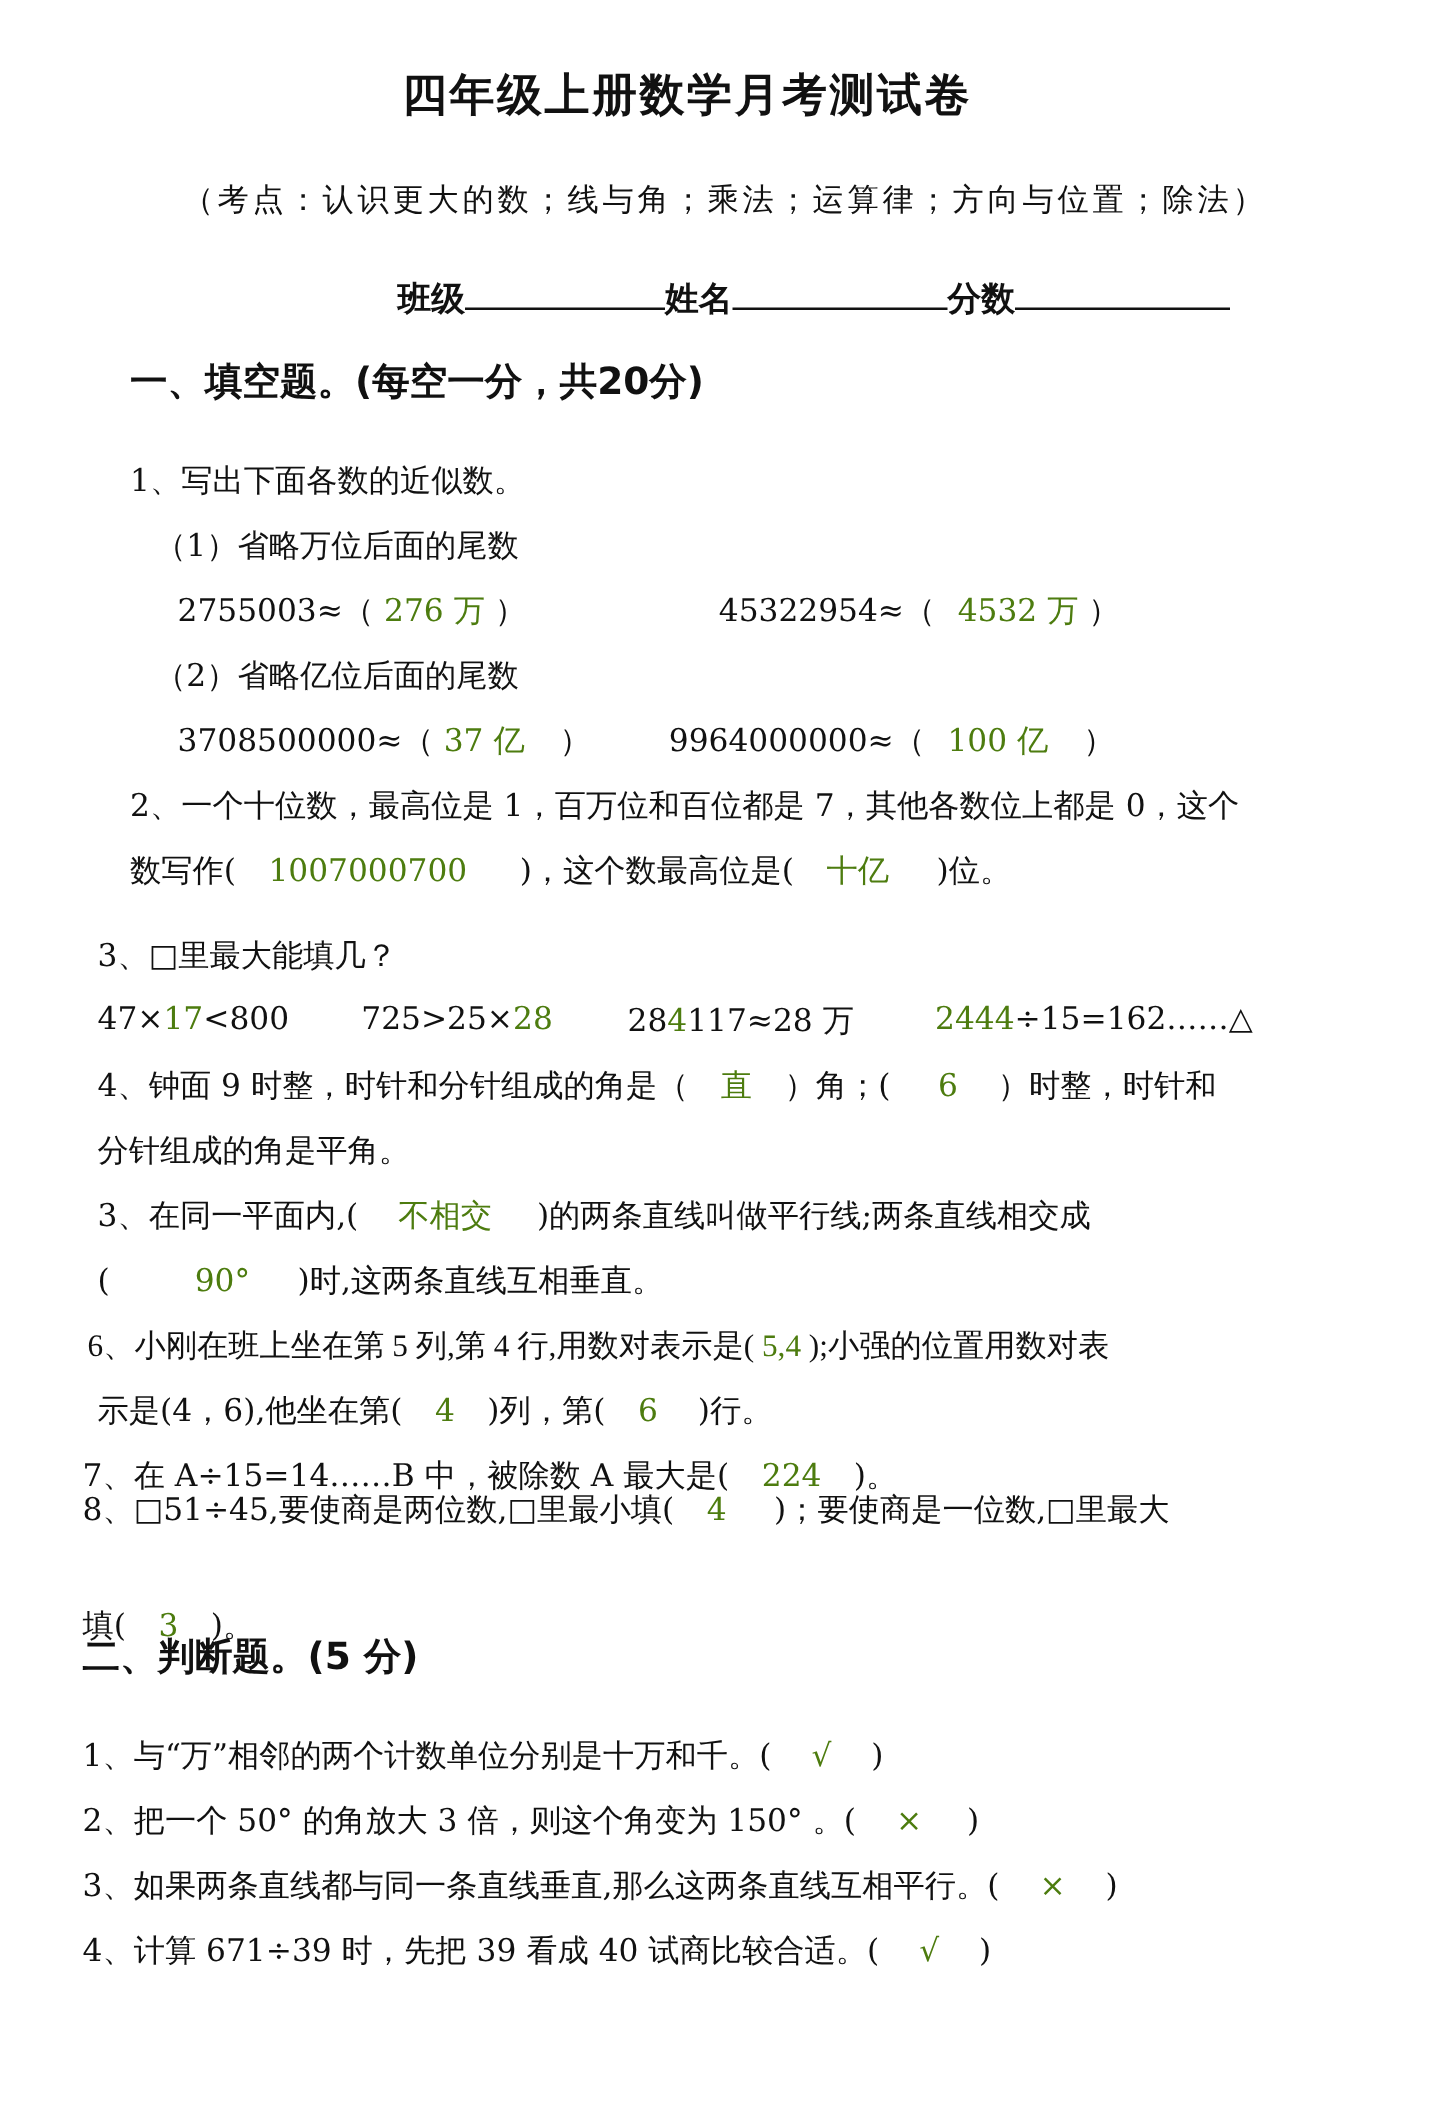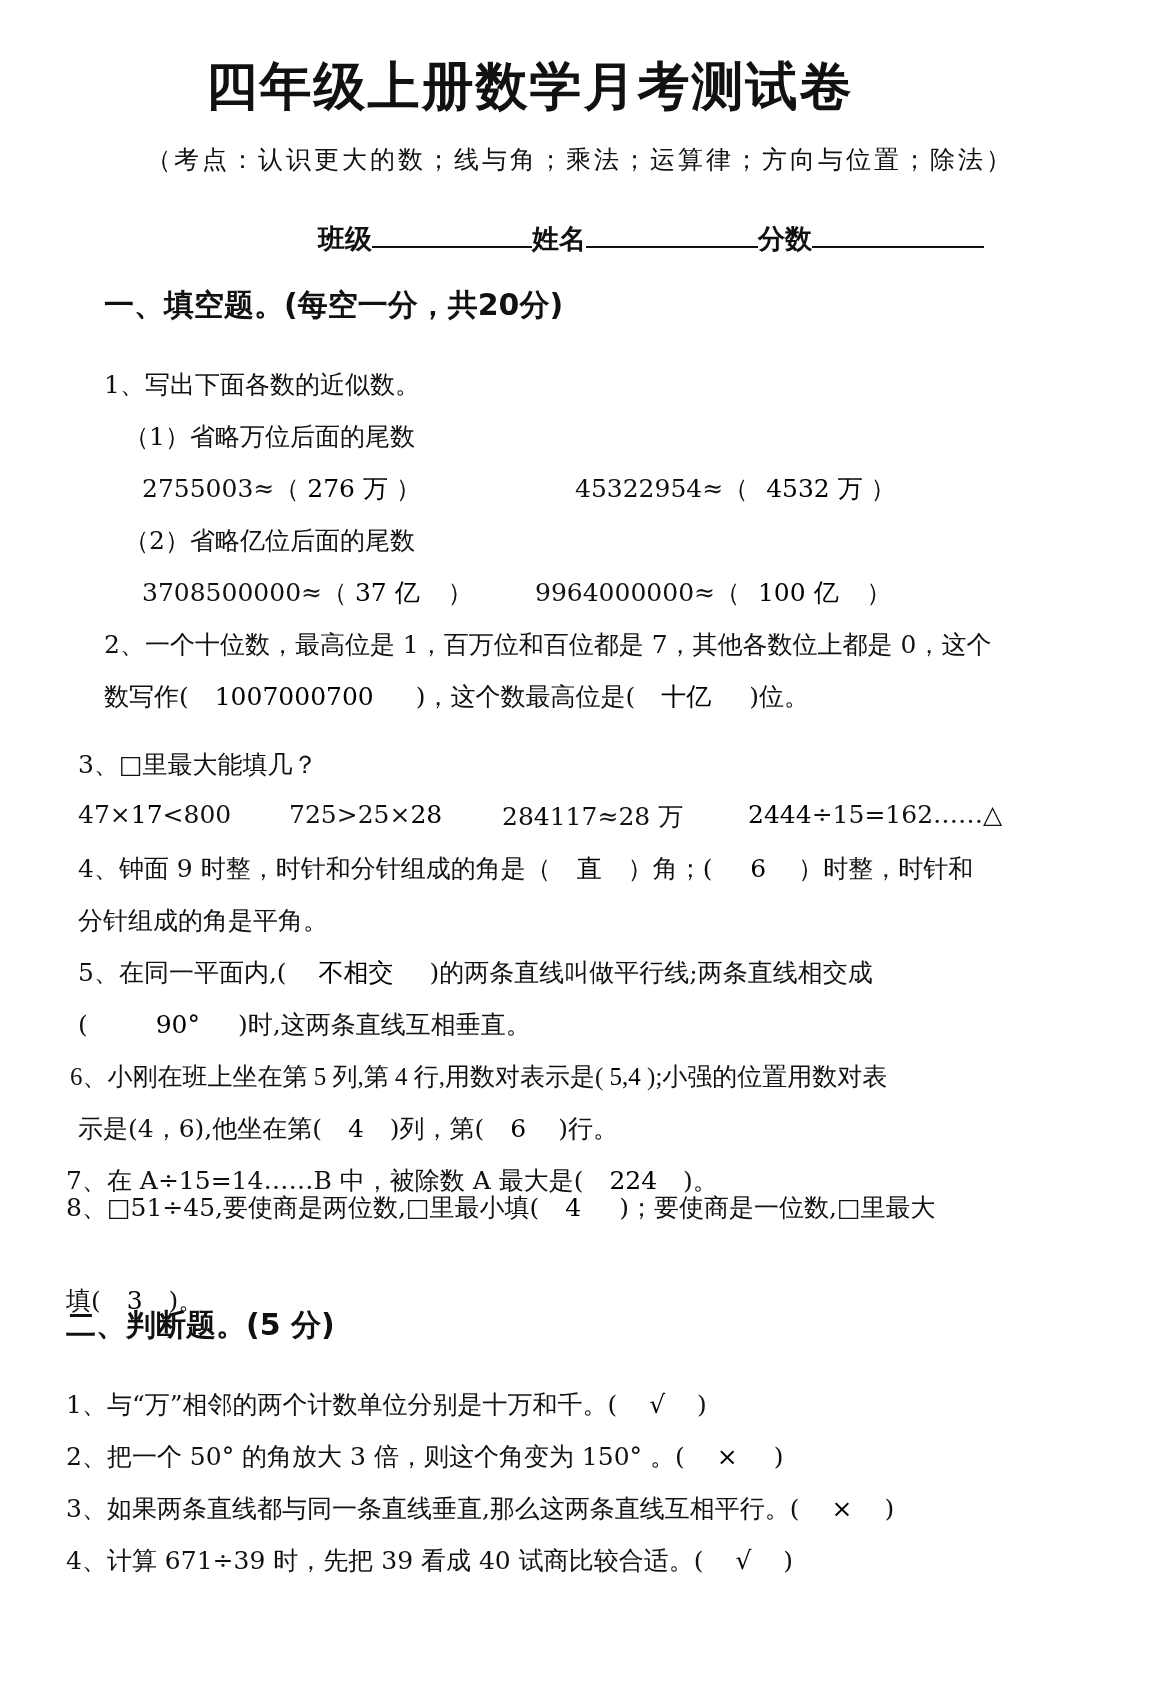--- a/index.html
+++ b/index.html
@@ -1,26 +1,26 @@
 <!DOCTYPE html>
 <html><head>
 <meta charset="utf-8">
 <style>
   html, body { margin: 0; padding: 0; background: #ffffff; }
   body { width: 1160px; height: 1682px; position: relative; overflow: hidden;
          font-family: "DejaVu Serif", "Liberation Serif", serif; color: #111; }
   .abs { position: absolute; white-space: nowrap; }
-  .title { left: 0; width: 1059px; top: 52px; text-align: center; font-size: 52px;
-           font-weight: bold; letter-spacing: 2px; font-family: "DejaVu Sans", sans-serif; }
+  .title { left: 0; width: 1059px; top: 52px; text-align: center; font-size: 36px;
+           font-weight: bold; letter-spacing: 2px; font-family: "DejaVu Sans", sans-serif; padding-left: 20px; }
   .subtitle { left: 0; width: 1160px; top: 143px; text-align: center; font-size: 25px; letter-spacing: 3px; }
   .meta { top: 220px; left: 318px; font-size: 27px; font-weight: bold; }
   .meta .blank { display: inline-block; border-bottom: 2px solid #111; height: 26px; vertical-align: baseline; }
   .h2 { font-size: 30px; font-weight: bold; font-family: "DejaVu Sans", sans-serif; }
   .line { font-size: 25px; margin-top: 20px; }
-  .ans { color: #000000; text-align: center; }
+  .ans { color: #4d7c0f; text-align: center; }
 </style>
 </head>
 <body>
 
 <div class="abs title">四年级上册数学月考测试卷</div>
 <div class="abs subtitle">（考点：认识更大的数；线与角；乘法；运算律；方向与位置；除法）</div>
 
 <div class="abs meta">
   <span>班级</span><span class="blank" style="width:160px"></span><span>姓名</span><span class="blank" style="width:172px"></span><span>分数</span><span class="blank" style="width:172px"></span>
 </div>
@@ -77,21 +77,21 @@
 <div class="abs line" style="left:78px; top:832px;">
   <span>4、钟面 9 时整，时针和分针组成的角是（</span>
   <span class="ans" style="margin-left:18px">直</span>
   <span style="margin-left:18px">）角；(</span>
   <span class="ans" style="margin-left:30px">6</span>
   <span style="margin-left:24px">）时整，时针和</span>
 </div>
 <div class="abs line" style="left:78px; top:884px;">分针组成的角是平角。</div>
 
 <div class="abs line" style="left:78px; top:936px;">
-  <span>5、在同一平面内,(</span>
+  <span>3、在同一平面内,(</span>
   <span class="ans" style="margin-left:24px">不相交</span>
   <span style="margin-left:28px">)的两条直线叫做平行线;两条直线相交成</span>
 </div>
 <div class="abs line" style="left:78px; top:988px;">
   <span>(</span>
   <span class="ans" style="margin-left:60px">90°</span>
   <span style="margin-left:30px">)时,这两条直线互相垂直。</span>
 </div>
 
 <div class="abs line" style="left:70px; top:1040px;font-family:Liberation Serif, serif;">

